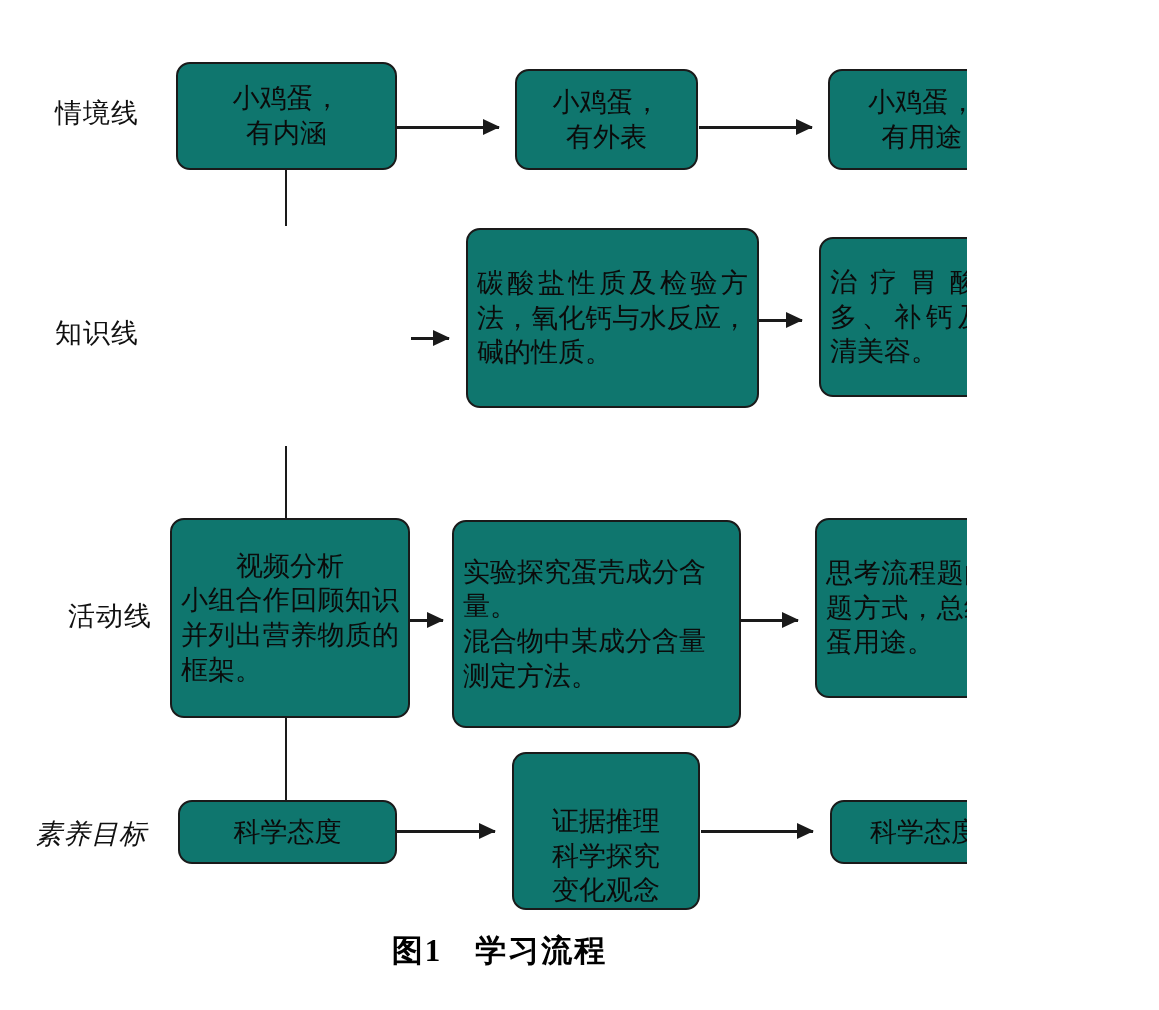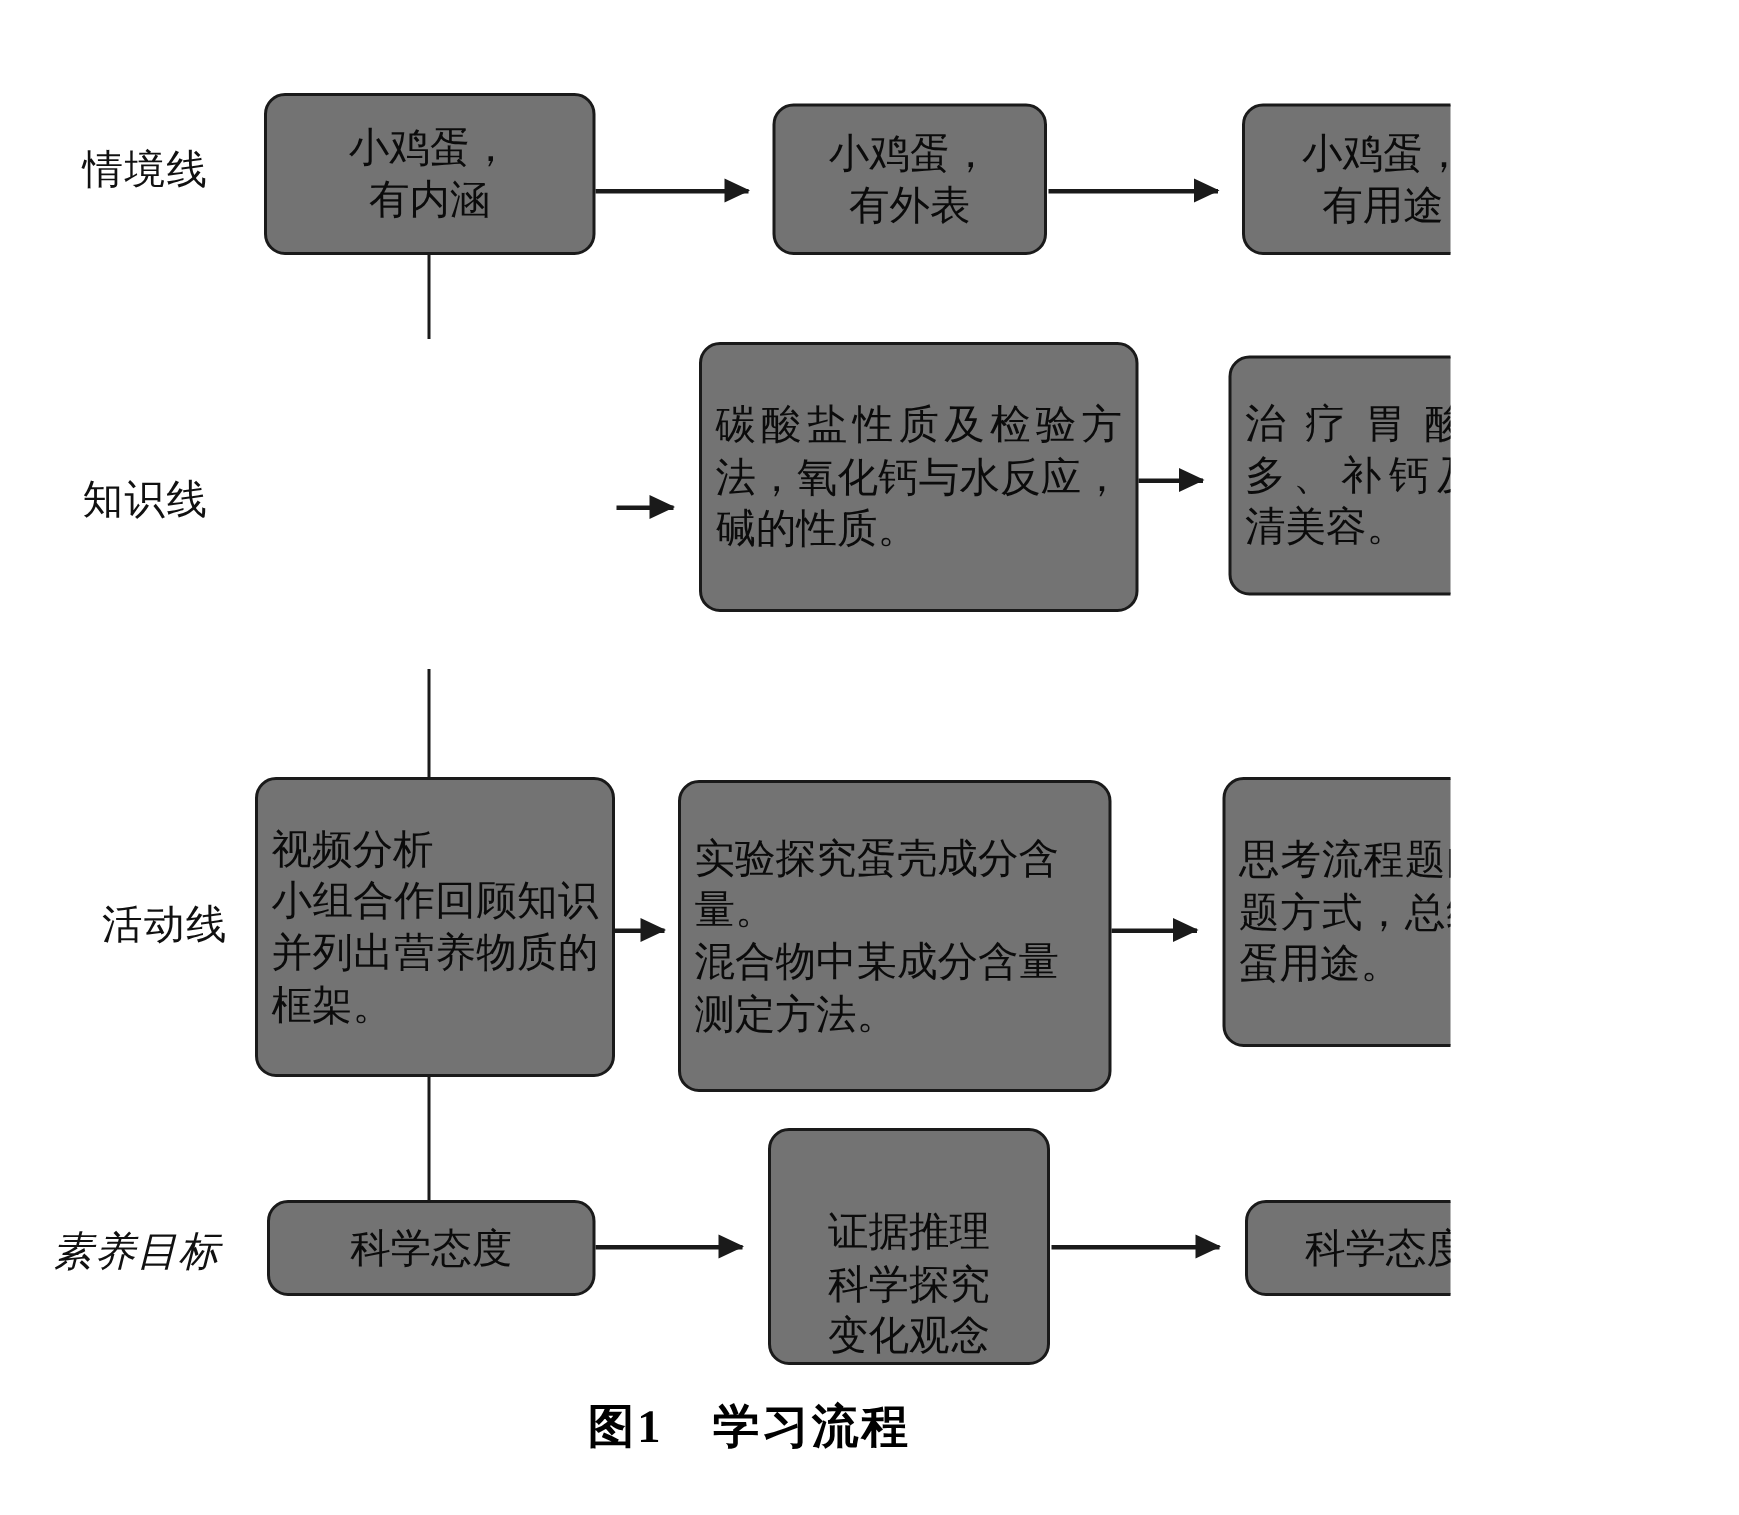--- a/index.html
+++ b/index.html
@@ -22,41 +22,42 @@
     line-height: 1;
     letter-spacing: 1px;
     white-space: nowrap;
     color: #111111;
   }
   .node {
     position: absolute;
     box-sizing: border-box;
     border: 2.2px solid #1a1a1a;
     border-radius: 14px;
-    background: #737373;
+    background: #0f766e;
     display: flex;
     flex-direction: column;
     justify-content: center;
     font-size: 27px;
     line-height: 1.28;
     color: #0b0b0b;
   }
   .node .txt {
     display: block;
     padding: 0 9px;
     white-space: pre-line;
   }
   .center .txt { text-align: center; }
   .justify .txt {
     text-align: justify;
     text-align-last: left;
     text-justify: inter-character;
   }
   .just-first-center .first {
     display: block;
+    text-align: center;
     padding: 0 9px;
   }
   .just-first-center .rest {
     display: block;
     text-align: justify;
     text-align-last: left;
     text-justify: inter-character;
     padding: 0 9px;
     white-space: pre-line;
   }

